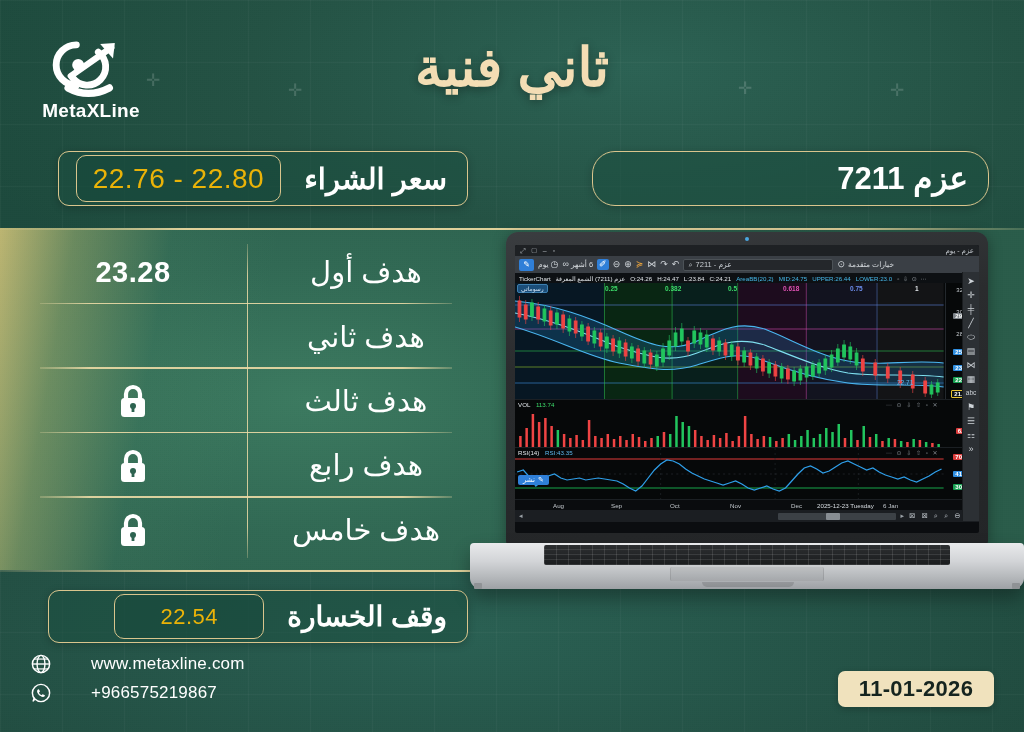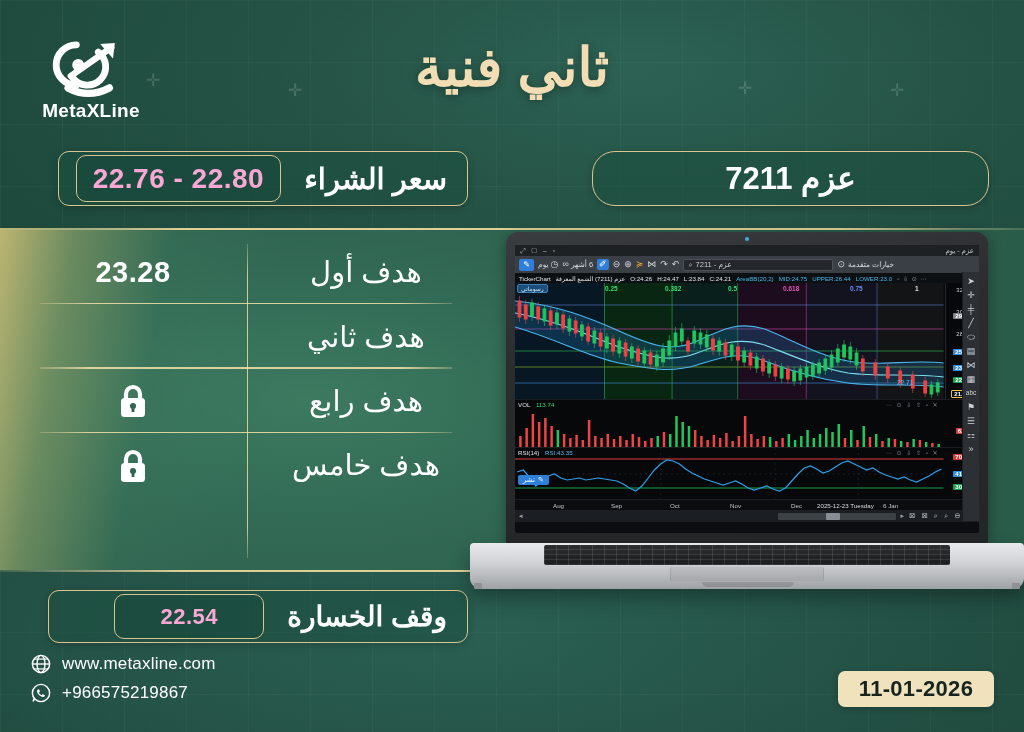--- a/index.html
+++ b/index.html
@@ -82,25 +82,25 @@
   .pill-label {
     display:flex; align-items:center; justify-content:center;
     padding:0 20px; color:#ffffff; font-size:29px; font-weight:bold; white-space:nowrap;
   }
   .pill-value-box {
     border:1.5px solid #d9c58d; border-radius:10px; margin:3px;
     display:flex; align-items:center; justify-content:center;
     padding:0 16px; min-width:170px;
     background:rgba(22,70,57,0.45);
   }
-  .pill-value { color:#f9a8d4; font-size:28px; font-weight:bold; white-space:nowrap; letter-spacing:.5px; }
+  .pill-value { color:#eab308; font-size:28px; font-weight:normal; white-space:nowrap; letter-spacing:.5px; }
 
   #pill-symbol {
     left:592px; top:151px; width:397px;
-    align-items:center; justify-content:center;border-radius:23px;
+    align-items:center; justify-content:flex-start;border-radius:23px;
   }
   #pill-symbol .pill-label { font-size:31px; }
   #pill-buy { left:58px; top:151px; width:410px; }
   #pill-stop { left:48px; top:590px; width:420px; height:53px; }
   #pill-stop .pill-label { font-size:28px; }
   #pill-stop .pill-value-box { min-width:150px; }
   #pill-stop .pill-value { font-size:22px; }
 
   
   .targets { position:absolute; left:18px; top:240px; width:452px; height:322px; direction:rtl; }
@@ -123,21 +123,21 @@
   .t-vline {
     position:absolute; right:222px; top:4px; width:1.4px; height:314px;
     background:linear-gradient(180deg, rgba(236,219,166,0.25) 0%, rgba(236,219,166,0.85) 10%, rgba(236,219,166,0.85) 90%, rgba(236,219,166,0.25) 100%);
   }
   .lock-icon { display:inline-block; vertical-align:middle; }
 
   
   .contacts { position:absolute; left:30px; top:653px; direction:ltr; }
   .contact-row { display:flex; flex-direction:row; align-items:center; margin-bottom:7px; }
   .contact-row .c-ico { width:22px; height:22px; margin-right:10px; flex:0 0 auto; }
-  .contact-row .c-txt { color:#ffffff; font-size:17px; letter-spacing:.2px; }
+  .contact-row .c-txt { color:#ffffff; font-size:17px; letter-spacing:.2px;margin-left:29px; }
 
   .date-badge {
     position:absolute; left:838px; top:671px; width:156px; height:36px;
     background:#f0e2bd; border-radius:7px;
     display:flex; align-items:center; justify-content:center;
     color:#15241f; font-size:22px; font-weight:bold; letter-spacing:.3px;
     box-shadow:0 2px 7px rgba(0,0,0,0.22);
   }
 
   
@@ -336,20 +336,32 @@
       <div class="t-label">هدف أول</div>
       <div class="t-val">23.28</div>
       <div class="t-rule"></div>
     </div>
 
     <div class="t-row">
       <div class="t-label">هدف ثاني</div>
       <div class="t-rule"></div>
     </div>
 
+    <div class="t-row">
+      <div class="t-label">هدف ثالث</div>
+      <div class="t-val">
+        <svg class="lock-icon" width="32" height="36" viewBox="0 0 32 36">
+          <path d="M9,16 V11 A7,7 0 0,1 23,11 V16" fill="none" stroke="#ffffff" stroke-width="4.2"></path>
+          <rect x="4" y="15" width="24" height="19" rx="3.5" fill="#ffffff"></rect>
+          <circle cx="16" cy="23" r="3" fill="#2d6350"></circle>
+          <rect x="14.6" y="23" width="2.8" height="6" fill="#2d6350"></rect>
+        </svg>
+      </div>
+      <div class="t-rule"></div>
+    </div>
 
     <div class="t-row">
       <div class="t-label">هدف رابع</div>
       <div class="t-val">
         <svg class="lock-icon" width="32" height="36" viewBox="0 0 32 36">
           <path d="M9,16 V11 A7,7 0 0,1 23,11 V16" fill="none" stroke="#ffffff" stroke-width="4.2"></path>
           <rect x="4" y="15" width="24" height="19" rx="3.5" fill="#ffffff"></rect>
           <circle cx="16" cy="23" r="3" fill="#2d6350"></circle>
           <rect x="14.6" y="23" width="2.8" height="6" fill="#2d6350"></rect>
         </svg>

